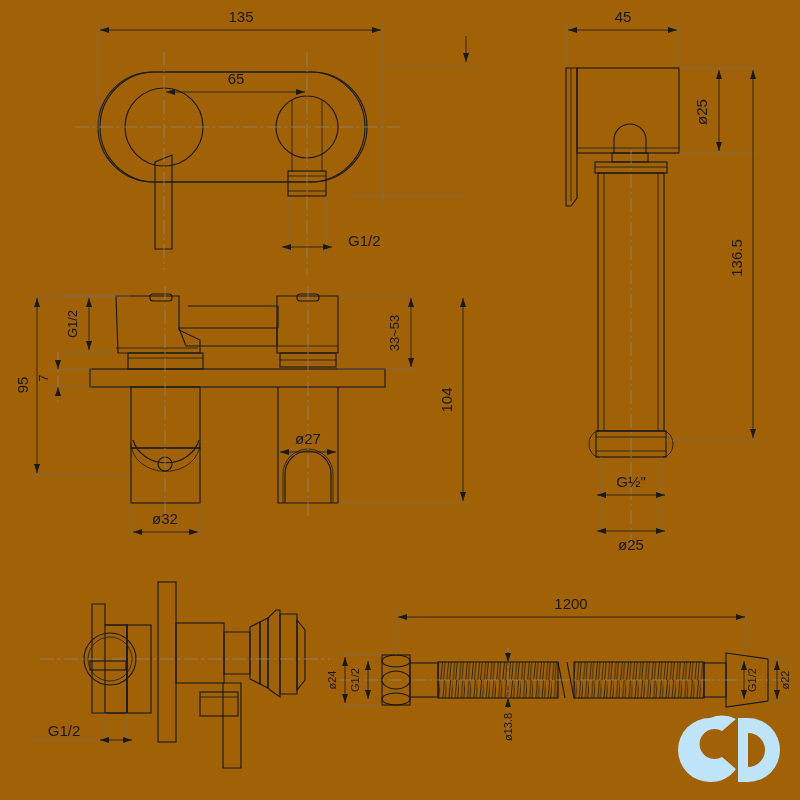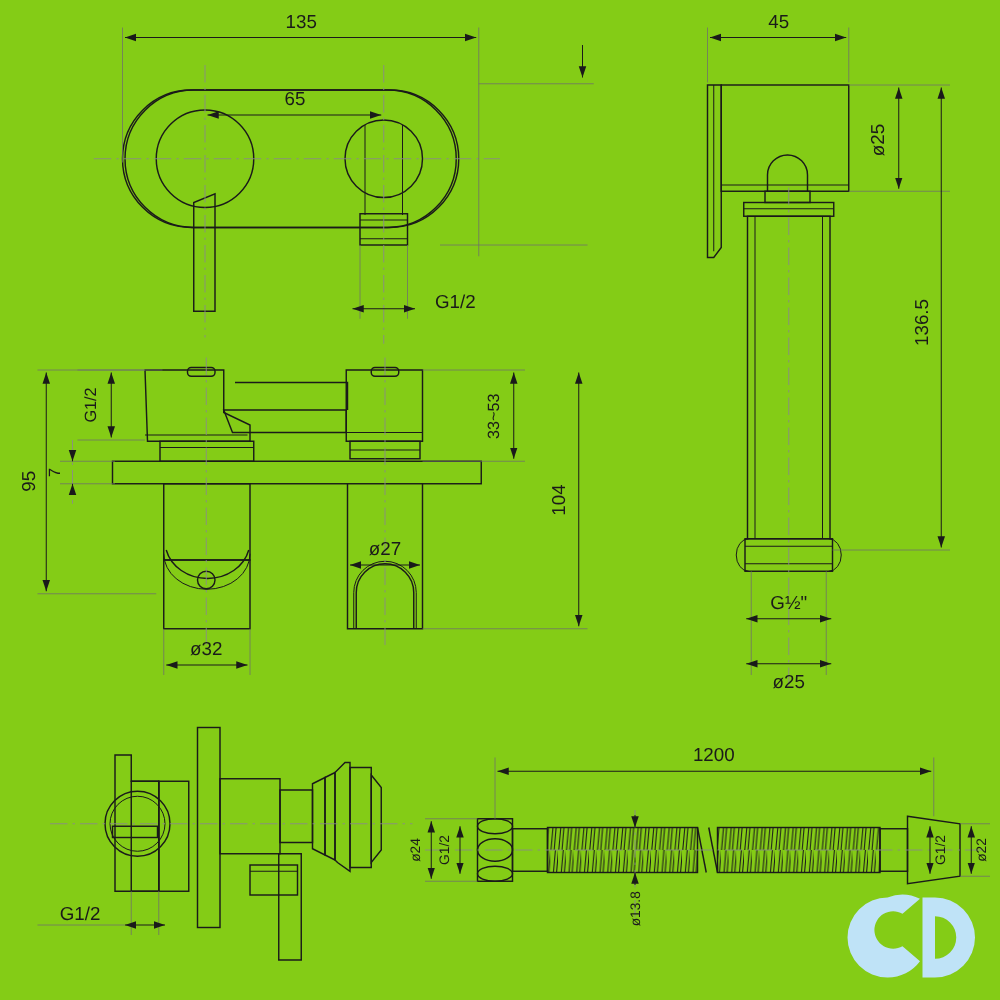--- a/index.html
+++ b/index.html
@@ -1,17 +1,17 @@
 <!DOCTYPE html>
 <html><head>
 <meta charset="utf-8">
 <style>
   html,body{margin:0;padding:0;background:#ffffff;}
   body{width:800px;height:800px;font-family:"Liberation Sans",sans-serif;color:#1a1a1a;}
-  #sheet{position:relative;width:800px;height:800px;overflow:hidden;background:#84cc16;}
+  #sheet{position:relative;width:800px;height:800px;overflow:hidden;background:#a16207;}
   svg#dwg{position:absolute;left:0;top:0;width:800px;height:800px;}
   .dimtxt{font-family:"Liberation Sans",sans-serif;font-size:15px;fill:#1a1a1a;}
   .dimtxt-sm{font-family:"Liberation Sans",sans-serif;font-size:13px;fill:#1a1a1a;}
   .dimtxt-xs{font-family:"Liberation Sans",sans-serif;font-size:11px;fill:#1a1a1a;}
   .obj{fill:none;stroke:#1a1a1a;stroke-width:1.15;stroke-linejoin:miter;}
   .objthin{fill:none;stroke:#1a1a1a;stroke-width:0.8;}
   .ext{fill:none;stroke:#6e6e6e;stroke-width:0.6;}
   .dimline{fill:none;stroke:#1a1a1a;stroke-width:0.8;}
   .center{fill:none;stroke:#8a8a8a;stroke-width:0.7;stroke-dasharray:14 4 2 4;}
   .arrowfill{fill:#1a1a1a;}

